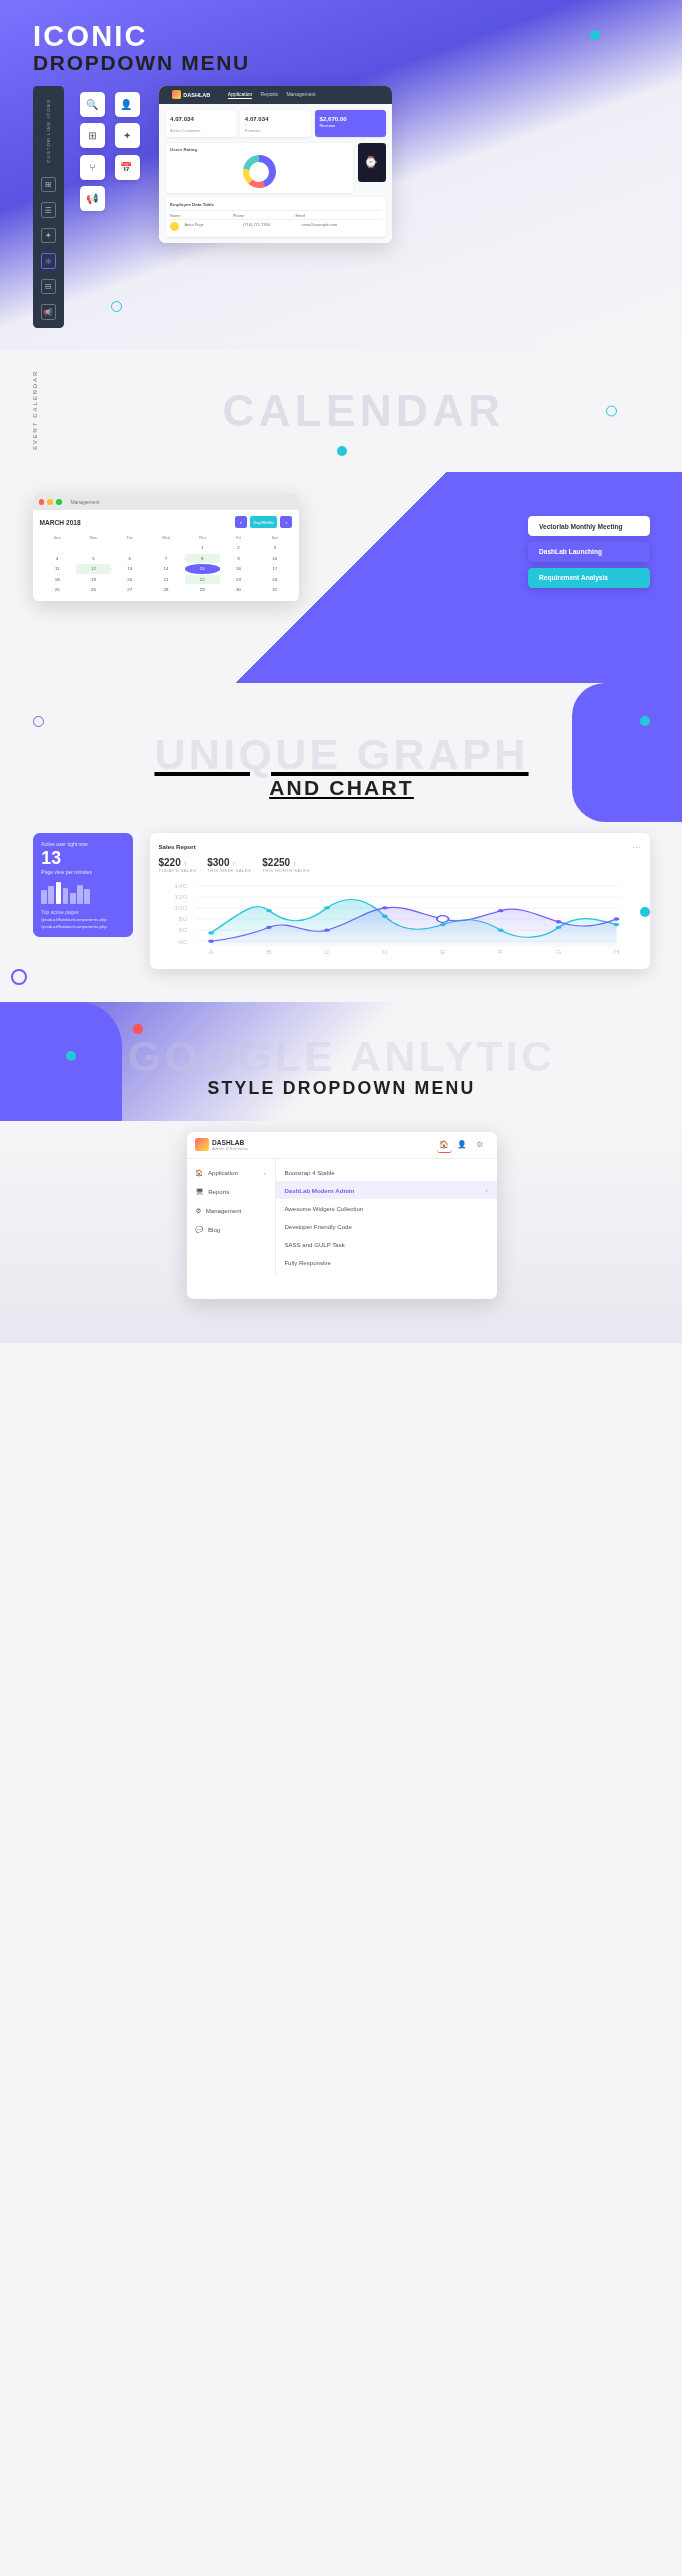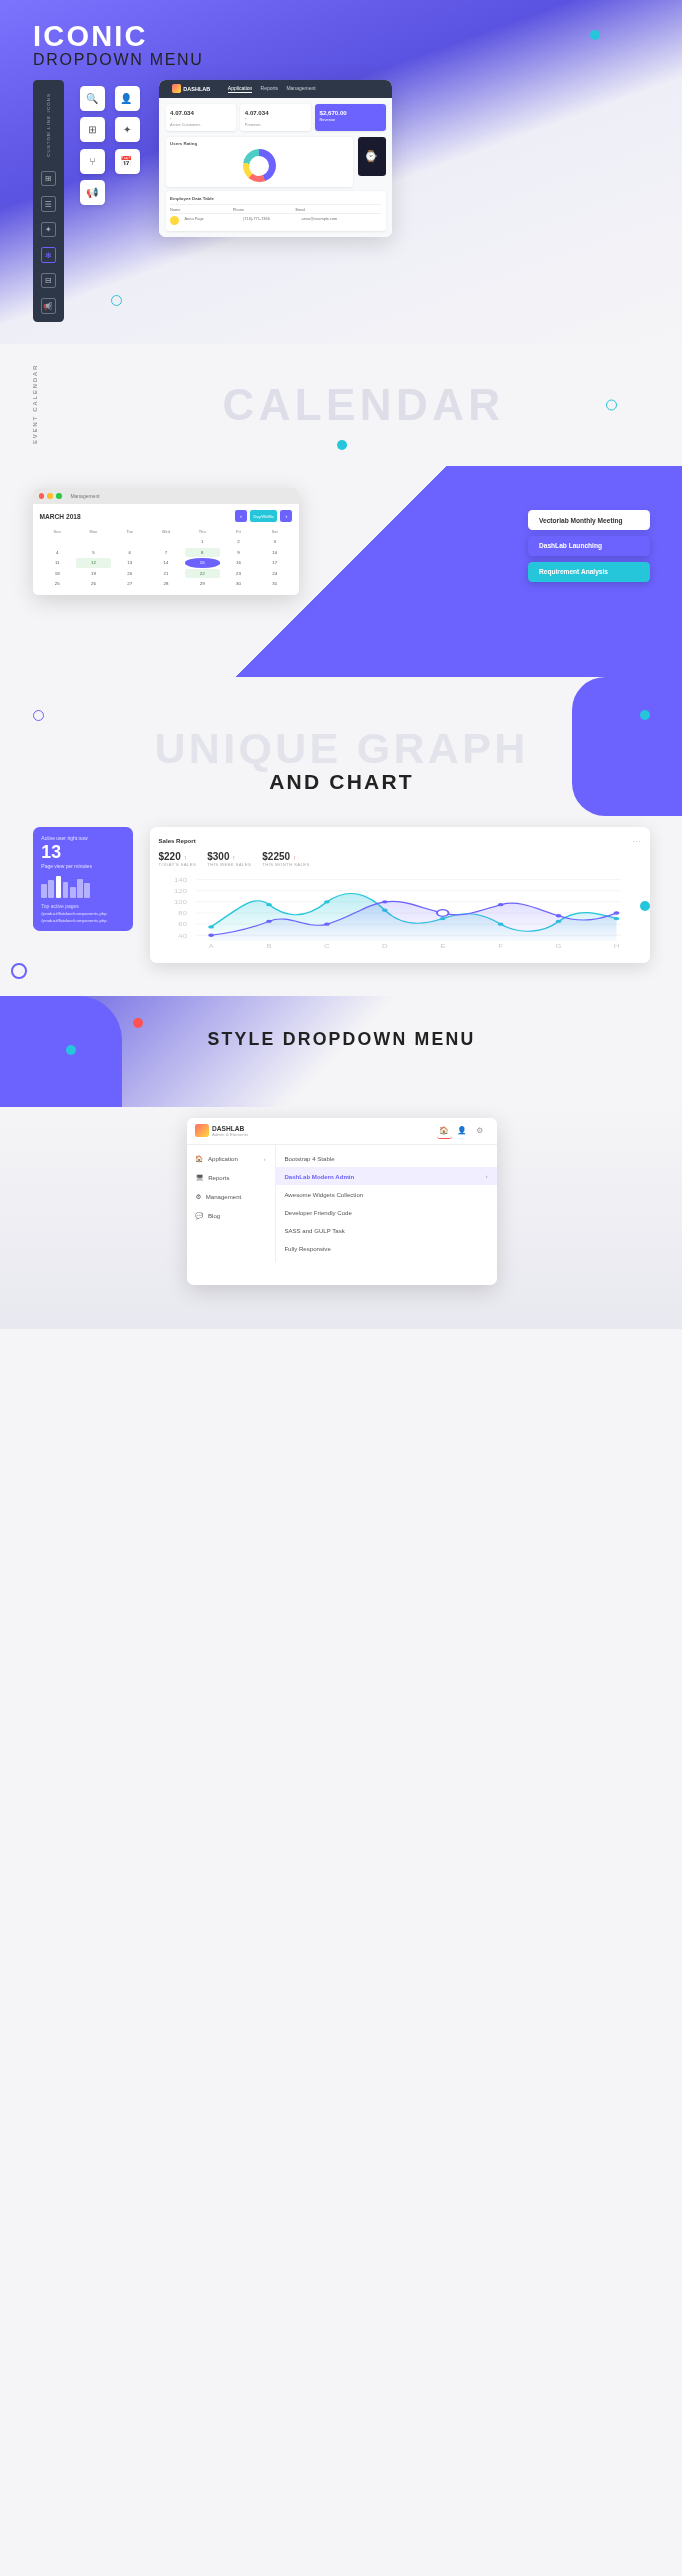--- a/index.html
+++ b/index.html
@@ -31,22 +31,22 @@
     }
     .iconic-title h1 {
       font-size: 29px;
       font-weight: 900;
       color: #fff;
       letter-spacing: 2.2px;
       line-height: 1;
       text-transform: uppercase;
     }
     .iconic-title h2 {
-      font-size: 16px;
-      font-weight: 400;
+      font-size: 21px;
+      font-weight: 700;
       color: #222;
       letter-spacing: 1.7px;
       text-transform: uppercase;
     }
 
     
     .mockup-area {
       display: flex;
       align-items: flex-start;
       gap: 11px;
@@ -884,21 +884,21 @@
     </div>
   </div>
 
   <div style="position:absolute; bottom:11px; right:111px;">
     <div class="float-dot-blue-outline"></div>
   </div>
 </section>
 
 <section class="section-graph-intro relative" style="overflow:hidden;">
   <div class="purple-accent-bg"></div>
-  <div style="position:relative; z-index:1;">
+  <div style="position:relative; z-index:1;text-decoration:underline;">
 
     <div style="display:flex; justify-content:space-between; margin-bottom:5.5px;">
       <div class="float-dot-blue-outline"></div>
       <div class="float-dot-teal"></div>
     </div>
     <div class="big-outline-text">UNIQUE GRAPH</div>
     <div class="bold-text">AND CHART</div>
   </div>
 </section>
 
@@ -1030,20 +1030,21 @@
 <section class="section-google-analytic relative" style="overflow:hidden;">
 
   <div style="position:absolute; left:0; bottom:0; width:122px; height:100%; background:#6c63ff; border-radius:0 44px 0 0; z-index:0;"></div>
   <div style="position:relative; z-index:1;">
     <div style="position:absolute; top:-11px; left:100px;">
       <div class="float-dot-red"></div>
     </div>
     <div style="position:absolute; top:16.6px; left:33px;">
       <div class="float-dot-teal"></div>
     </div>
+    <div class="big-outline-text">GOOGLE ANLYTIC</div>
     <div class="bold-text">STYLE DROPDOWN MENU</div>
   </div>
 </section>
 
 <section class="section-dropdown relative" style="min-height:222px;">
   <div class="dropdown-mockup">
 
     <div class="dropdown-topbar">
       <div class="dropdown-brand">
         <span class="logo"></span>

